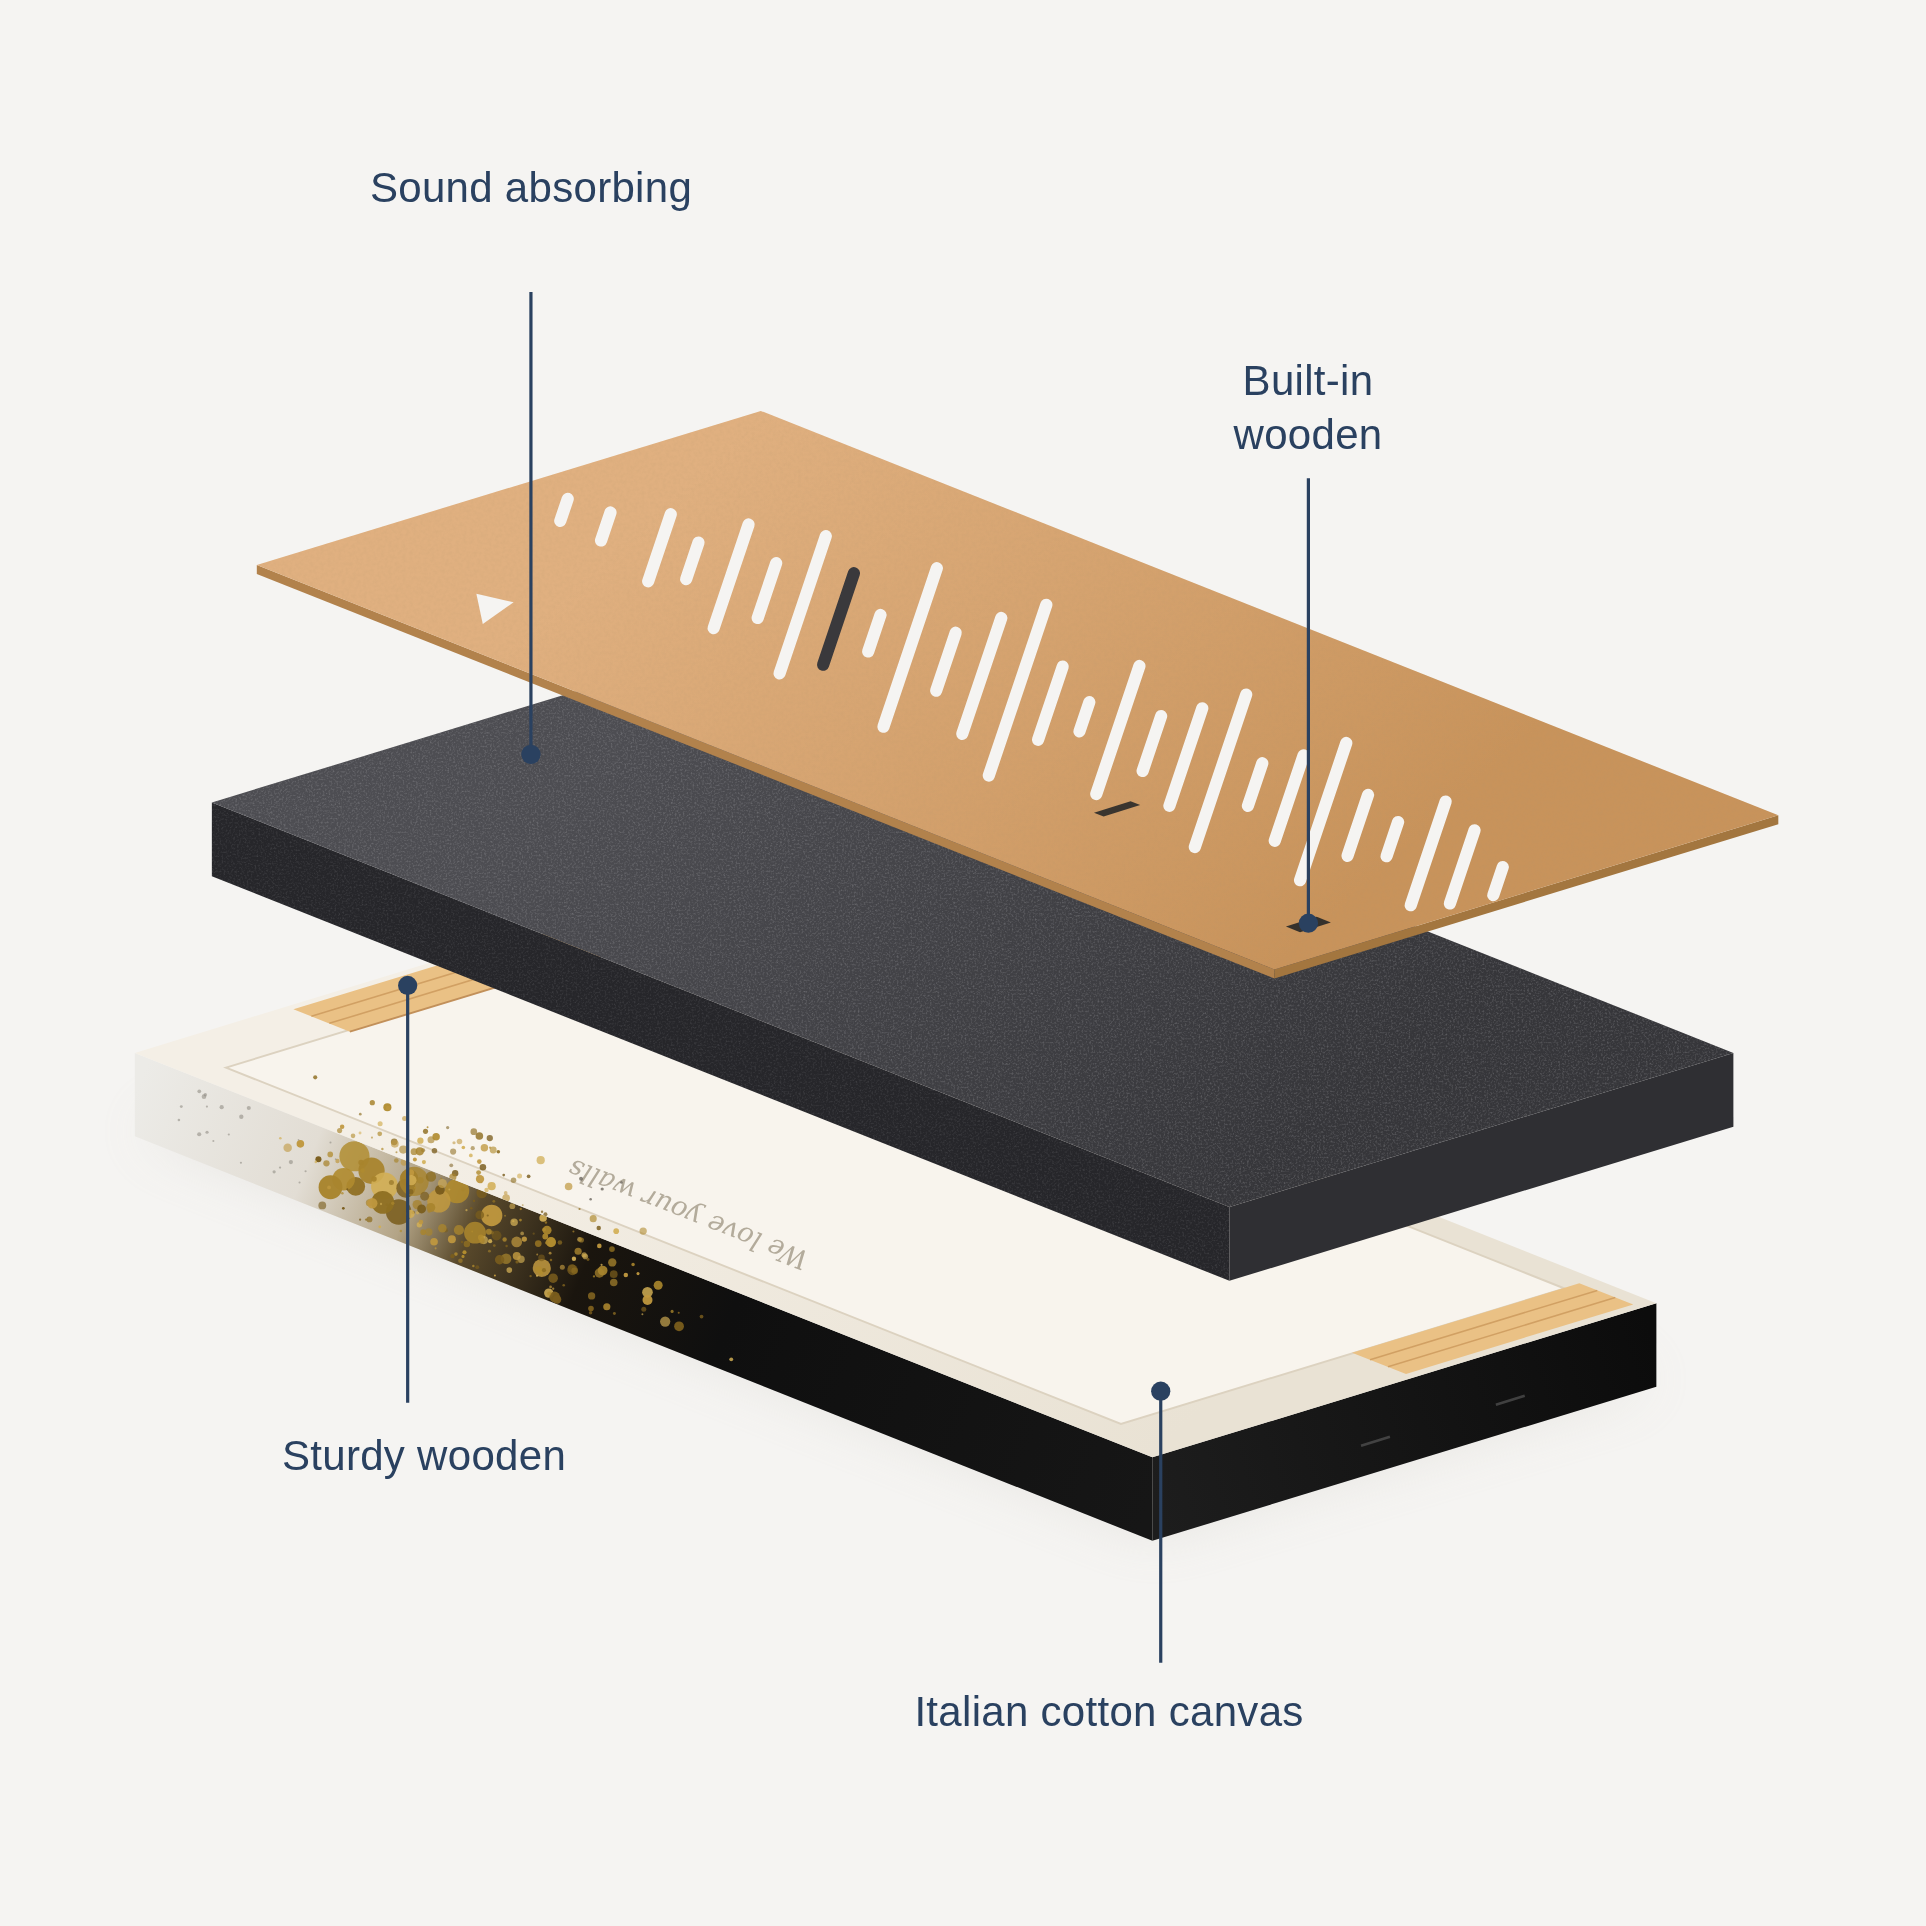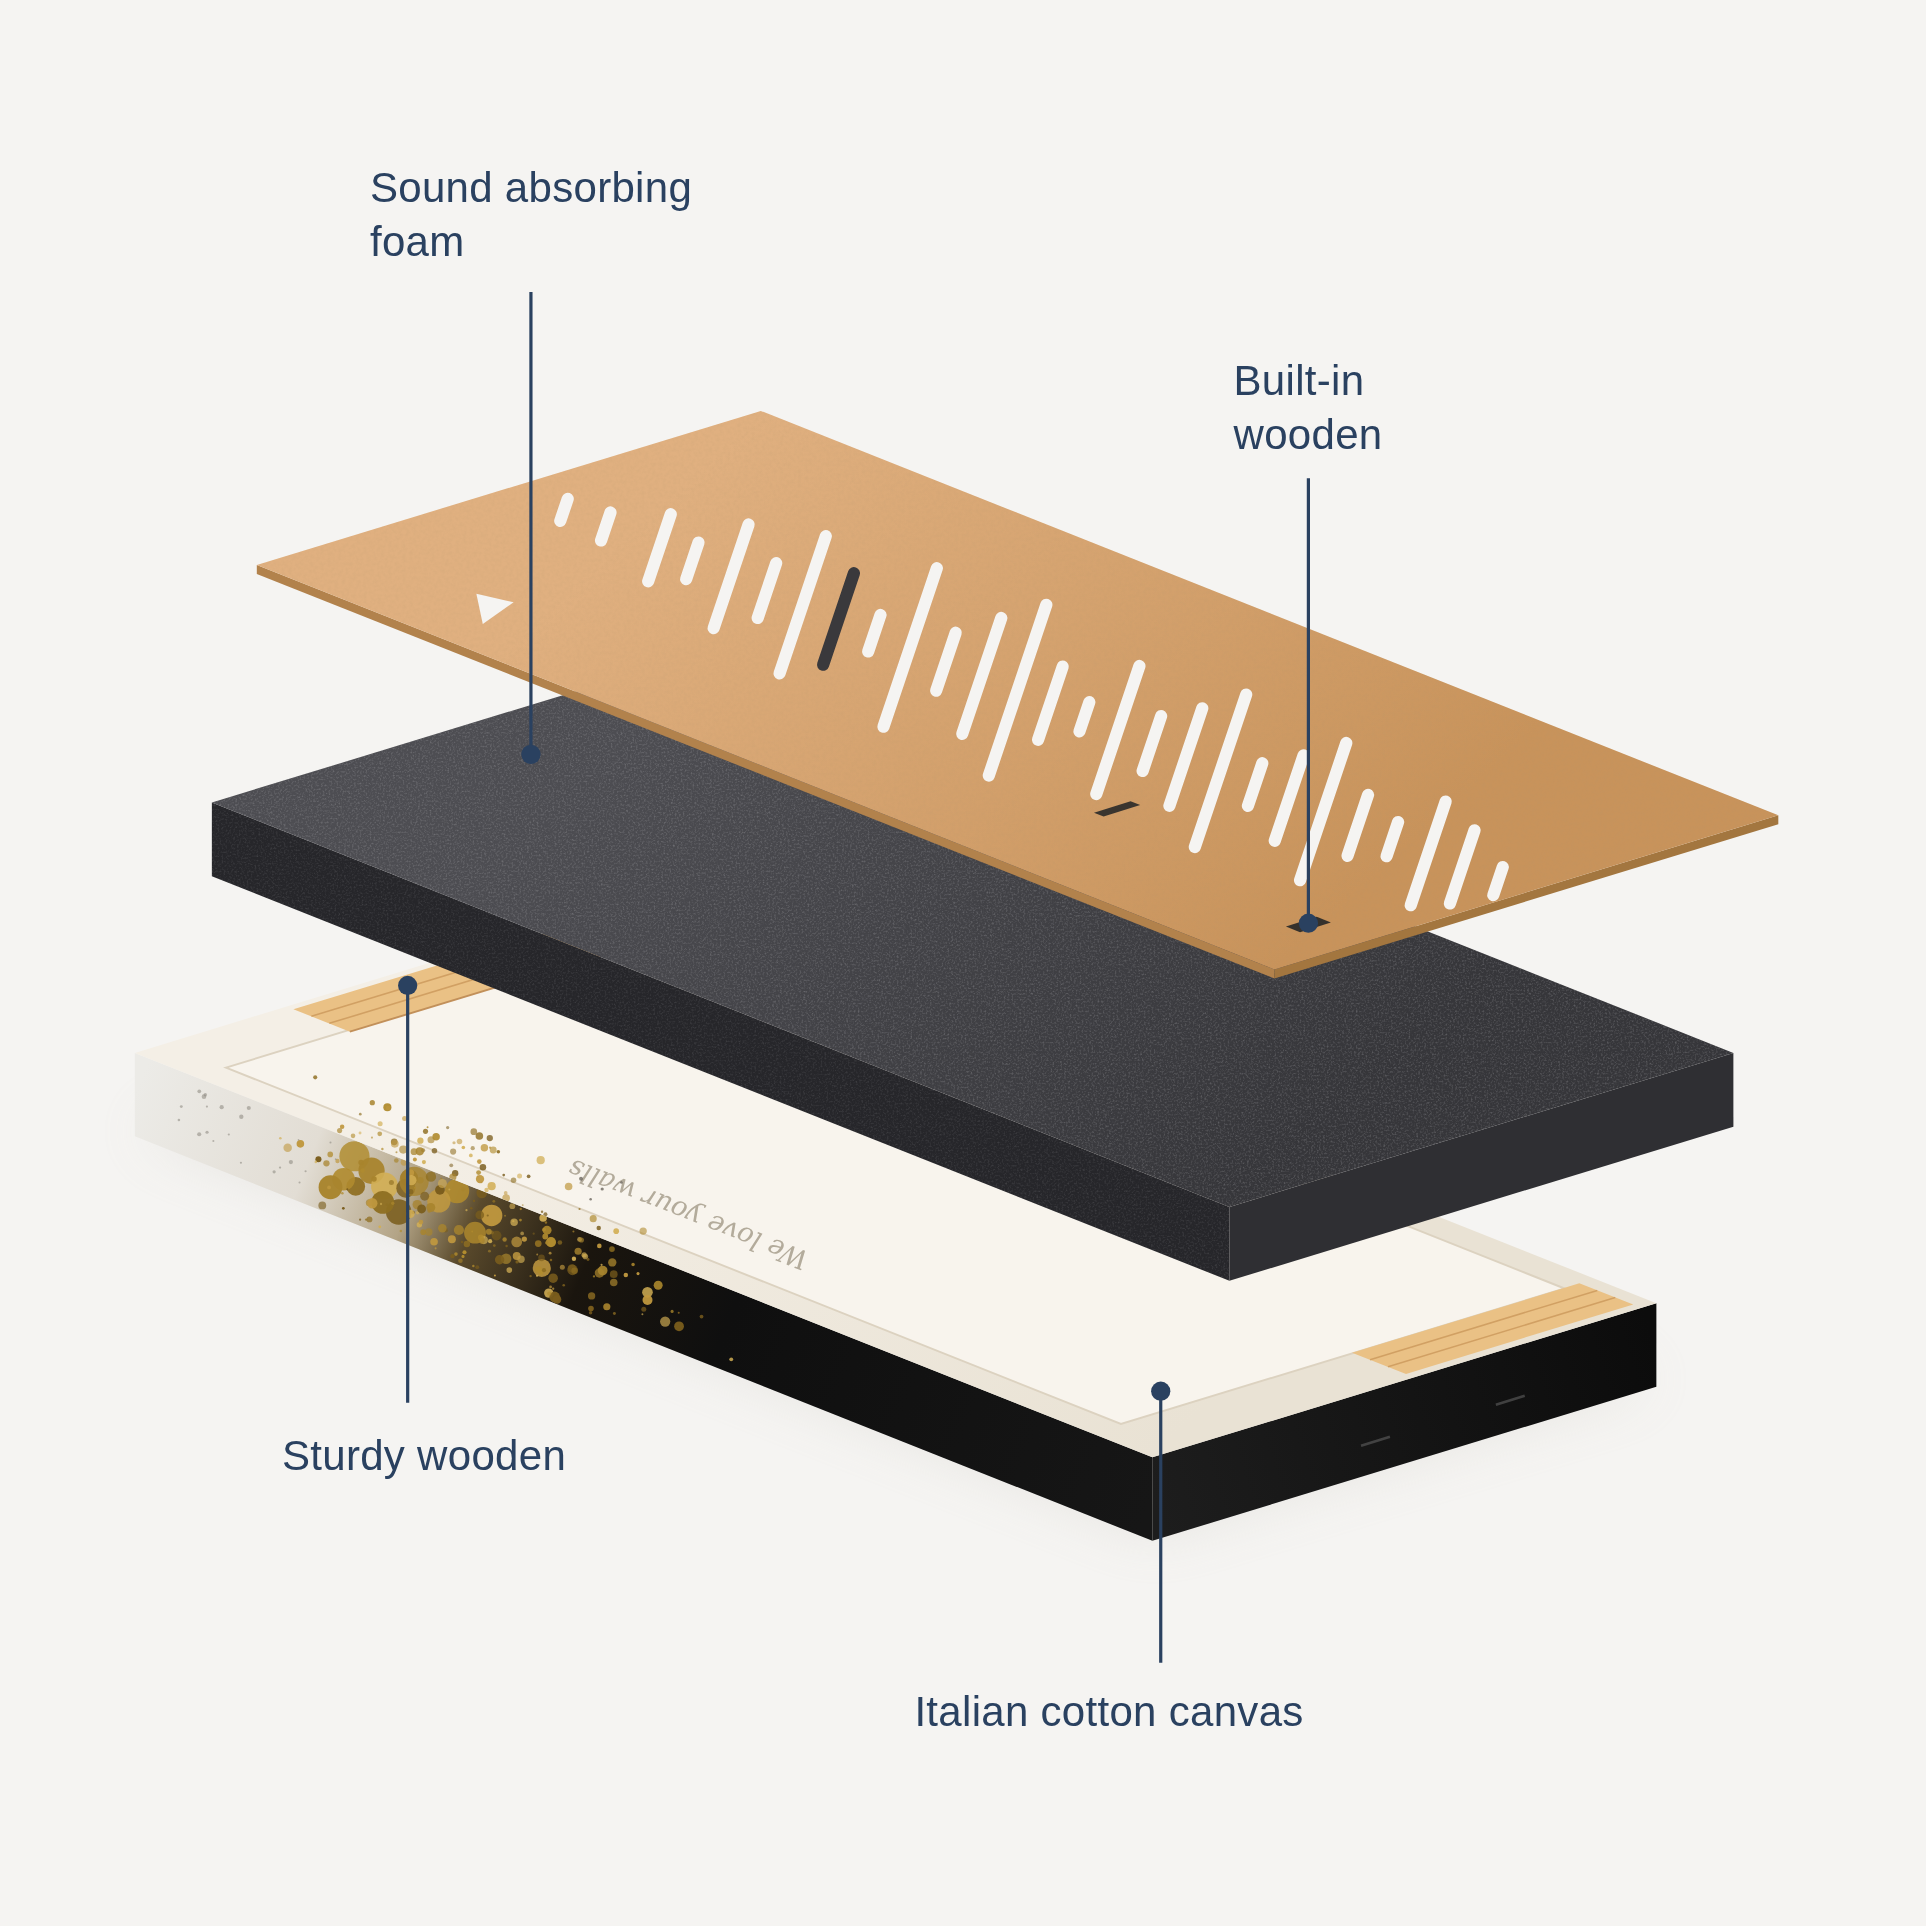--- a/index.html
+++ b/index.html
@@ -1,21 +1,21 @@
 <!DOCTYPE html>
 <html style="font-size:10.3px"><head>
 <meta charset="utf-8">
 <style>
   html,body{margin:0;padding:0;width:1926px;height:1926px;background:#f5f4f2;}
   .stage{position:relative;width:1926px;height:1926px;font-family:"Liberation Sans",sans-serif;overflow:hidden;}
   .stage svg{position:absolute;left:0;top:0;}
   .label{
     position:absolute;
     transform:translateX(-50%);
-    text-align:left;
+    text-align:center;
     color:#2a4160;
     font-size:42px;
     line-height:1.28;
     letter-spacing:0.3px;
     white-space:nowrap;
   }
   .label span{display:block;}
 </style>
 </head>
 <body>
@@ -453,21 +453,20 @@
     <line x1="635" y1="1535" x2="635" y2="2185" stroke-width="5"></line>
     <circle cx="635" cy="1535" r="15" stroke="none"></circle>
 
     <line x1="1808" y1="2167" x2="1808" y2="2590" stroke-width="5"></line>
     <circle cx="1808" cy="2167" r="15" stroke="none"></circle>
   </g>
 </svg>
 
   <div class="label" style="left:531px;top:161px;">
     <span>Sound absorbing</span>
-    <span>foam</span>
   </div>
 
   <div class="label" style="left:1308px;top:354px;">
     <span>Built-in</span>
     <span>wooden</span>
   </div>
 
   <div class="label" style="left:408px;top:1429px;margin-left:16px;">
     <span>Sturdy wooden</span>
   </div>

